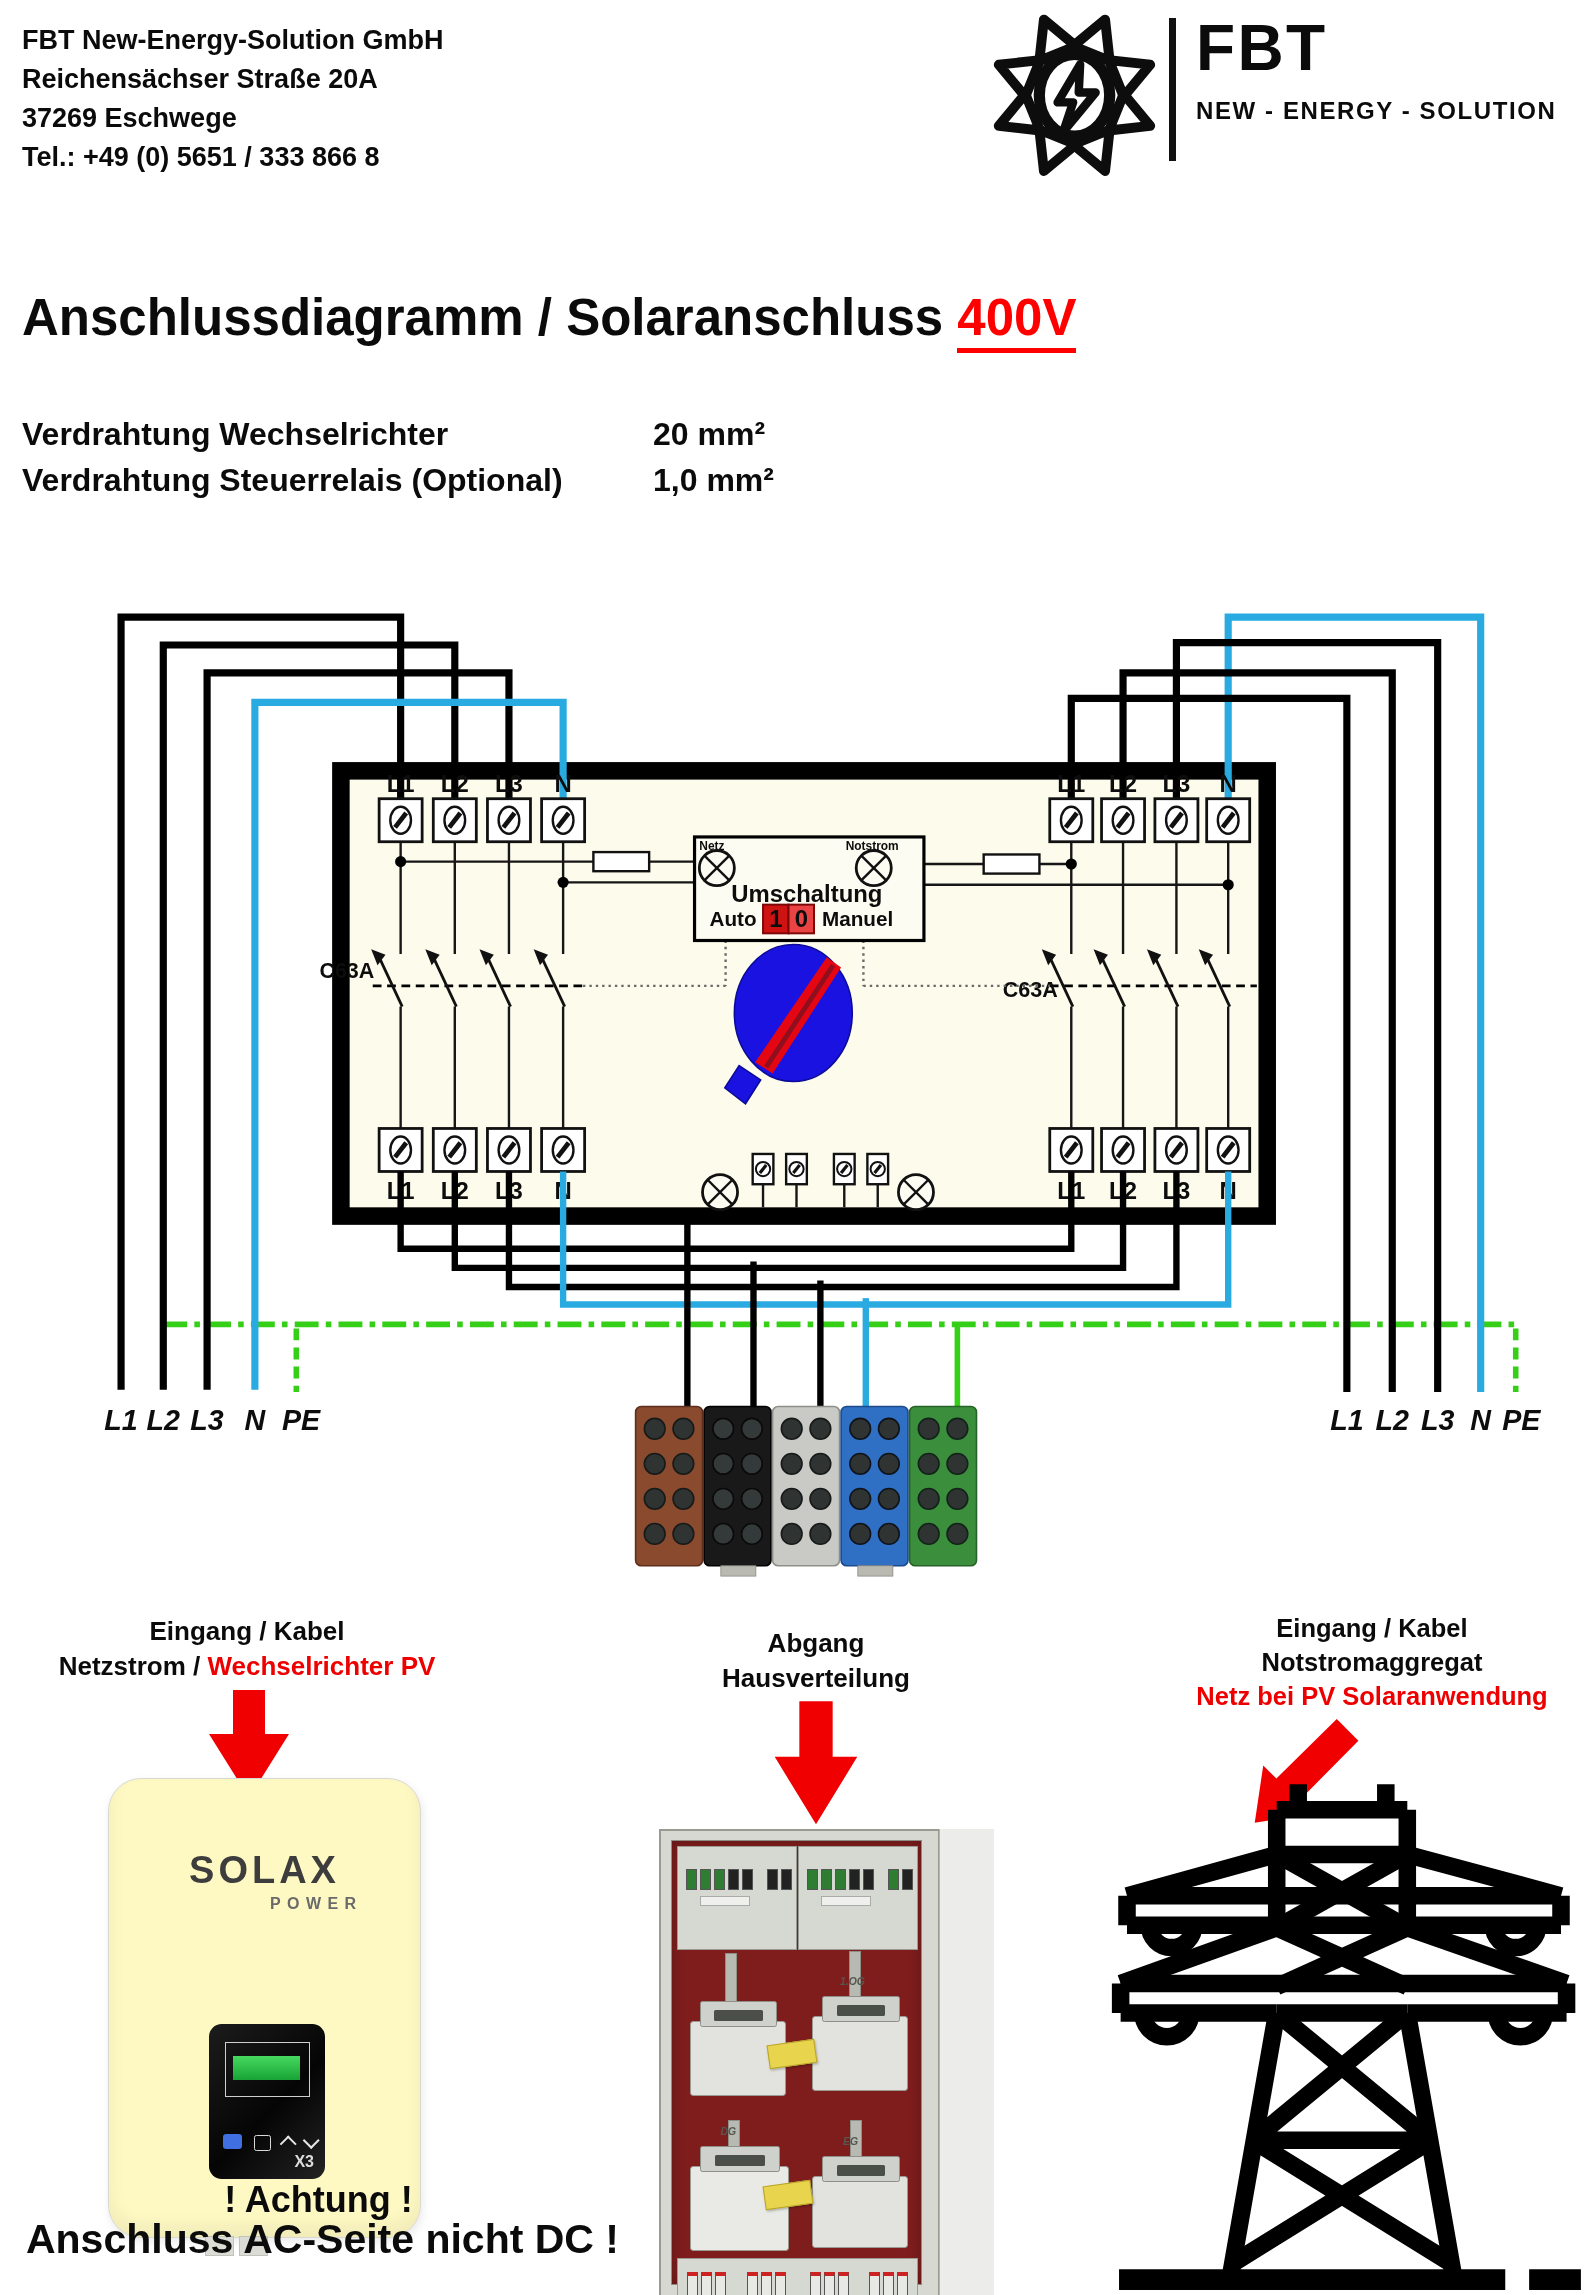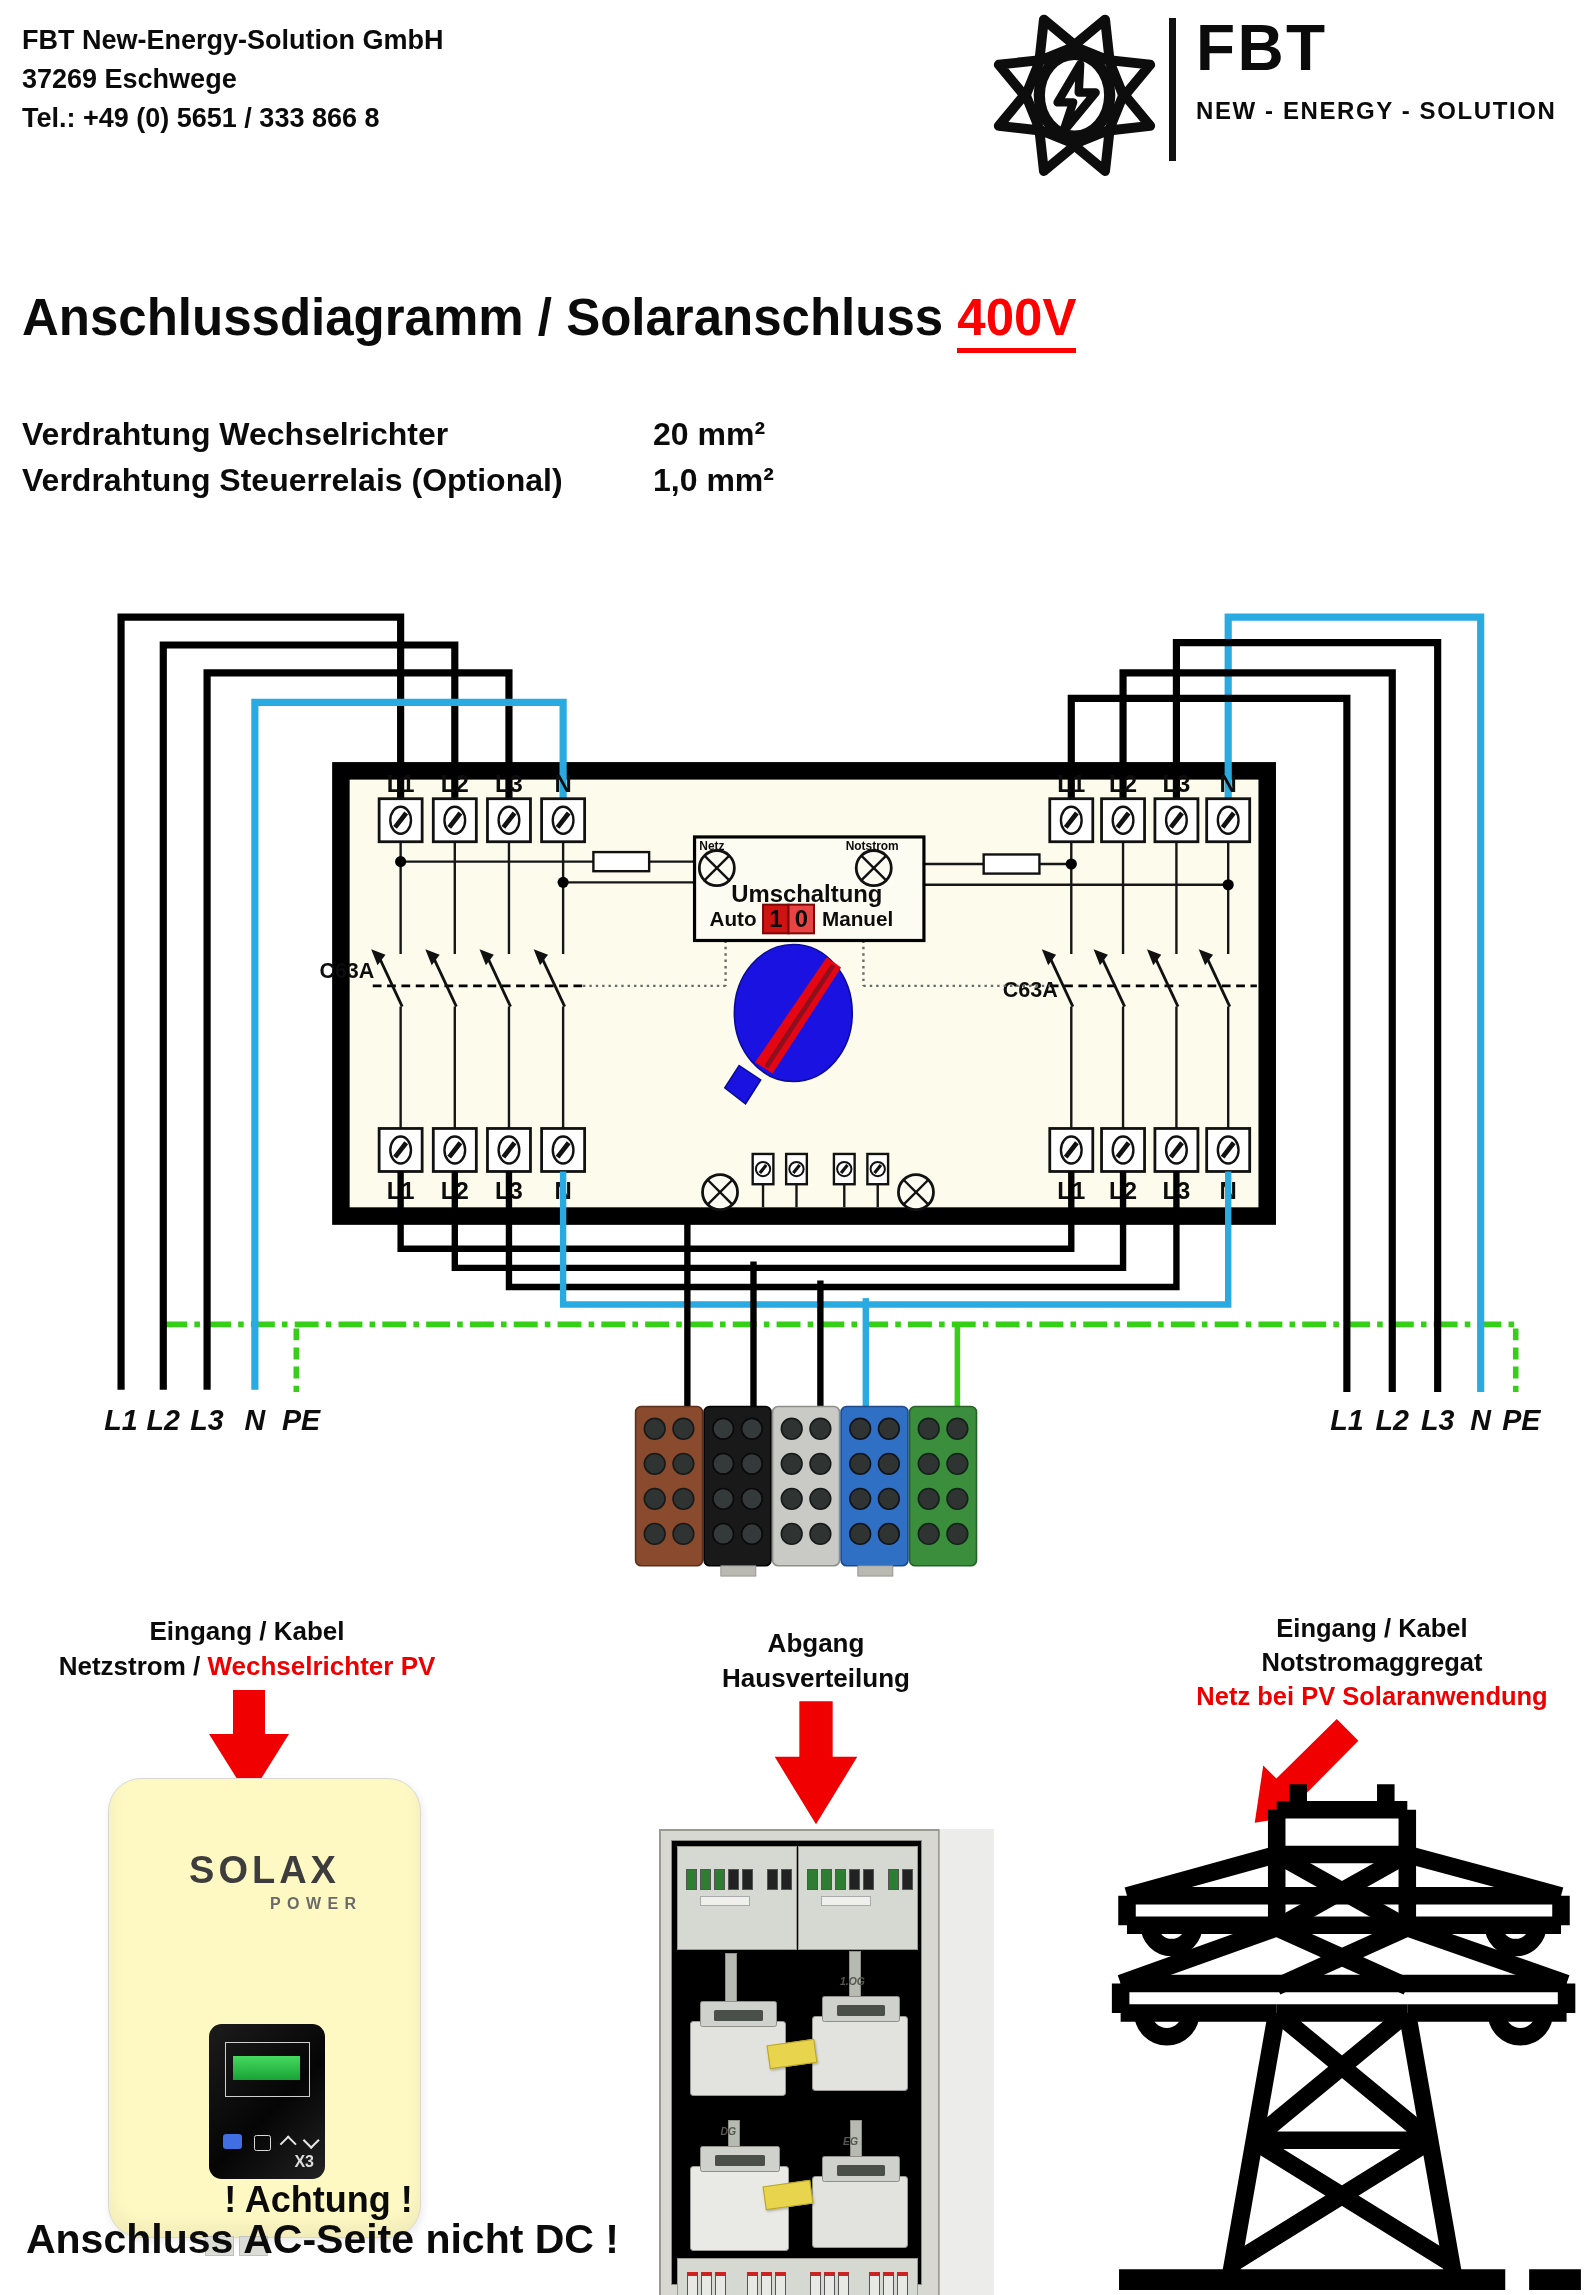--- a/index.html
+++ b/index.html
@@ -37,21 +37,21 @@
   .chev-up{left:73px;top:114px;transform:rotate(45deg);}
   .chev-dn{left:96px;top:110px;transform:rotate(225deg);}
   .inv-model{right:11px;bottom:8px;font-size:16px;font-weight:bold;color:#ddd;}
   .inv-foot{top:2236px;width:27px;height:17.5px;background:#dcdcd7;border:0.8px solid #c2c2bc;}
   .warn1{left:24px;top:2179px;width:589px;text-align:center;font-size:36px;font-weight:bold;}
   .warn2{left:8px;top:2216px;width:629px;text-align:center;font-size:41px;font-weight:bold;white-space:nowrap;}
   
   .cab{left:659px;top:1829px;width:335px;height:467px;background:#f0f0ec;overflow:hidden;}
   .cab-frame{left:0;top:0;width:277px;height:467px;background:#d7d8d2;border:2.4px solid #9a9a92;}
   .cab-door{left:280px;top:0;width:54px;height:467px;background:#ececе8;background-color:#ececе8;background:#ececea;border-left:1.6px solid #b5b5af;}
-  .cab-cavity{left:12px;top:11px;width:249px;height:443px;background:#000000;border:1.6px solid #8d8d86;box-shadow:inset 0 0 14.3px rgba(0,0,0,.25);}
+  .cab-cavity{left:12px;top:11px;width:249px;height:443px;background:#7f1d1d;border:1.6px solid #8d8d86;box-shadow:inset 0 0 14.3px rgba(0,0,0,.25);}
   .cab-panel{background:#d6d9d1;border:0.8px solid #9b9b94;}
   .brk{width:8.8px;height:19px;border:0.8px solid #555;}
   .meter{background:#e2e3df;border:0.8px solid #9a9a93;border-radius:3.2px;}
   .meter-top{position:absolute;left:10%;top:-21px;width:80%;height:24px;background:#cfd2cc;border:0.8px solid #8f8f88;border-radius:2.4px;}
   .meter-slot{position:absolute;left:18%;top:8px;width:64%;height:11px;background:#4a4f4a;border-radius:1.6px;}
   .pipe{position:absolute;width:10.4px;background:#b7bab3;border:0.8px solid #8f8f88;}
   .tag{position:absolute;width:46px;height:22px;background:#e8d44d;border:0.8px solid #b7a42c;transform:rotate(-8deg);box-shadow:0.8px 1.6px 2.4px rgba(0,0,0,.25);}
   .hand{position:absolute;font-size:10.4px;font-style:italic;color:#55584f;font-weight:bold;}
   
   svg text{font-family:"Liberation Sans",sans-serif;font-weight:bold;fill:#0d0d0d;}
@@ -67,20 +67,21 @@
   .dash{stroke:#000;stroke-width:3.5;stroke-dasharray:11 7;fill:none;}
   .dots{stroke:#6a6a6a;stroke-width:3;stroke-dasharray:3 5;fill:none;}
 </style>
 </head>
 <body>
 
 <div class="page">
 
   <div class="abs company">
     <div>FBT New-Energy-Solution GmbH</div>
+    <div>Reichensächser Straße 20A</div>
     <div>37269 Eschwege</div>
     <div>Tel.: +49 (0) 5651 / 333 866 8</div>
   </div>
 
   <div class="abs" style="left:990px;top:8px;width:169px;height:169px;">
     <svg width="169" height="169" viewBox="0 0 120 120">
       <defs>
         <path id="ray" d="M60,4 L74,30 L46,30 Z" fill="#fff" stroke="#0d0d0d" stroke-width="7" stroke-linejoin="round"></path>
       </defs>
       <ellipse cx="60" cy="62" rx="25" ry="29" fill="none" stroke="#0d0d0d" stroke-width="8"></ellipse>

